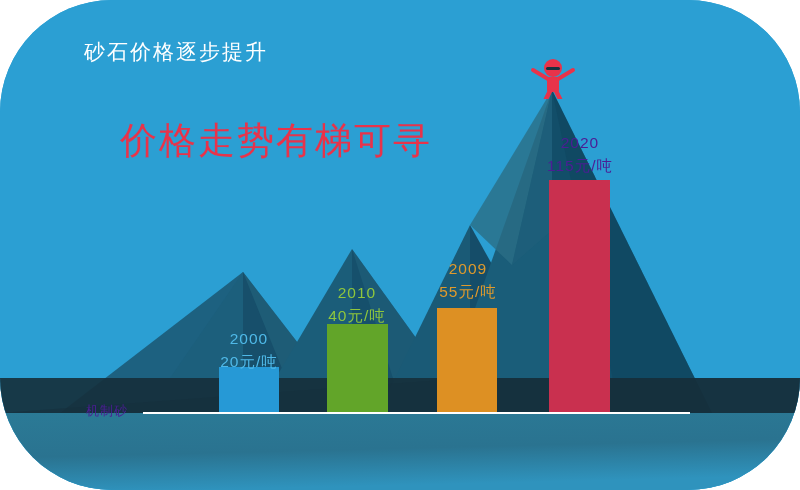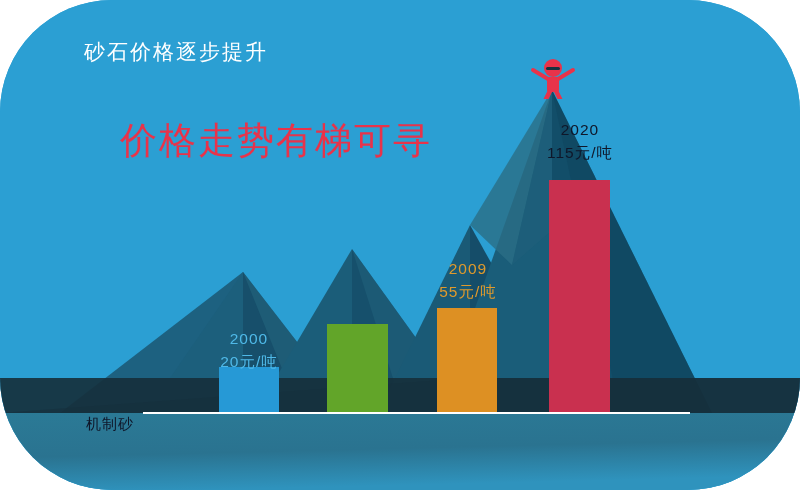--- a/index.html
+++ b/index.html
@@ -34,28 +34,28 @@
   .bar.b3{left:549px;width:61px;height:233px;background:#c9304f;}
 
   
   .vlabel{position:absolute;text-align:center;width:120px;
           font-size:15.5px;line-height:23px;letter-spacing:1px;}
   .vlabel .yr{display:block;}
   .vlabel .pr{display:block;}
   .vl0{left:189px;top:327px;color:#4fb9e8;}
   .vl1{left:297px;top:281px;color:#8fc63d;}
   .vl2{left:408px;top:257px;color:#e09a2c;}
-  .vl3{left:520px;top:118px;color:#0f172a;}
+  .vl3{left:520px;top:131px;color:#4c1d95;}
 
   
   .axis{position:absolute;left:143px;top:412px;width:547px;height:2px;
         background:#ffffff;}
   .axis-label{position:absolute;left:86px;top:402px;
-              font-size:15px;color:#0f172a;letter-spacing:1px;
-              white-space:nowrap;margin-top:13px;}
+              font-size:13px;color:#4c1d95;letter-spacing:1px;
+              white-space:nowrap;}
 
   svg{display:block;}
 </style>
 </head>
 <body>
 
 <div id="stage">
   <div class="card">
 
     <div class="sky"></div>
@@ -96,20 +96,24 @@
 
     <div class="bar b0"></div>
     <div class="bar b1"></div>
     <div class="bar b2"></div>
     <div class="bar b3"></div>
 
     <div class="vlabel vl0">
       <span class="yr">2000</span>
       <span class="pr">20元/吨</span>
     </div>
+    <div class="vlabel vl1">
+      <span class="yr">2010</span>
+      <span class="pr">40元/吨</span>
+    </div>
     <div class="vlabel vl2">
       <span class="yr">2009</span>
       <span class="pr">55元/吨</span>
     </div>
     <div class="vlabel vl3">
       <span class="yr">2020</span>
       <span class="pr">115元/吨</span>
     </div>
 
     <svg style="position:absolute;left:527px;top:57px;width:52px;height:42px;" viewBox="0 0 52 42">

